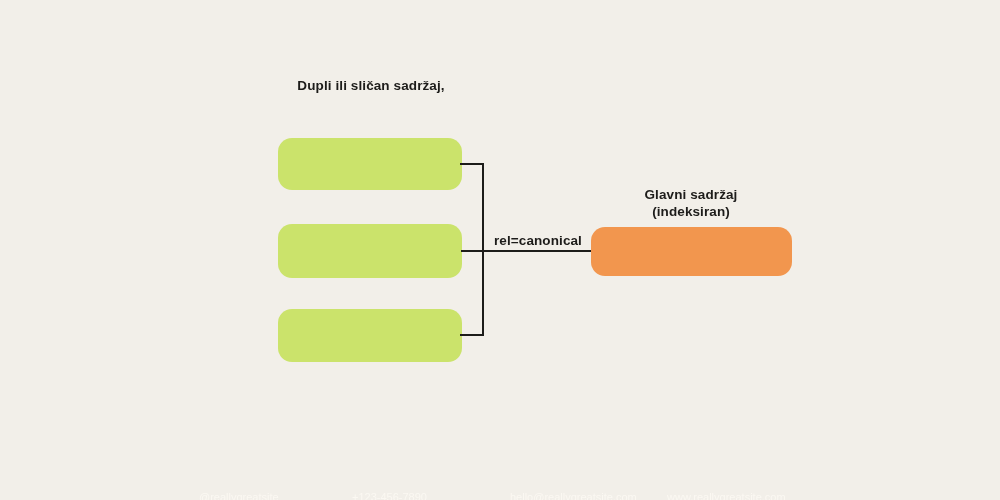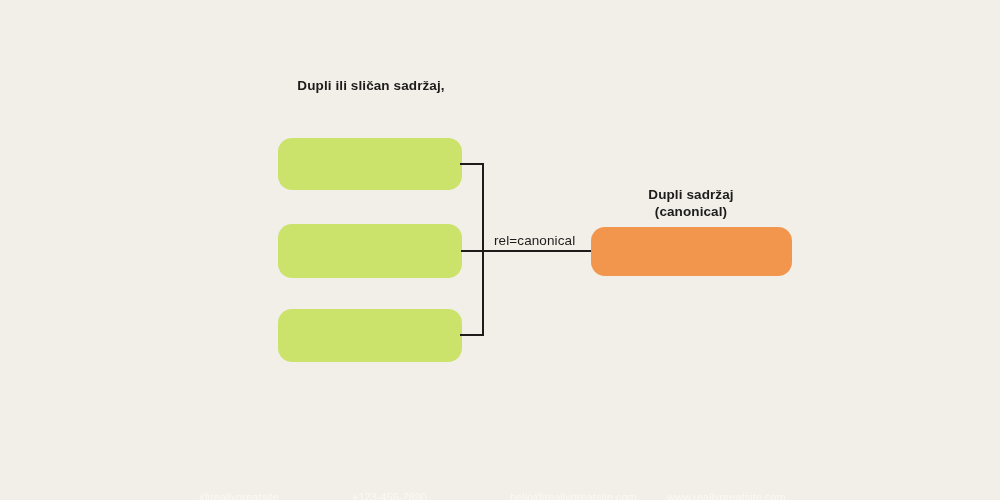--- a/index.html
+++ b/index.html
@@ -62,21 +62,21 @@
   #edge-top-stub    { left: 460px; top: 163px; width: 24px; height: 2px; }
   #edge-bottom-stub { left: 460px; top: 334px; width: 24px; height: 2px; }
   #edge-vertical    { left: 482px; top: 163px; width: 2px;  height: 173px; }
   #edge-middle      { left: 461px; top: 250px; width: 131px; height: 2px; }
   #edge-label {
     position: absolute;
     left: 494px;
     top: 233px;
     color: #1d1c1a;
     font-size: 13.5px;
-    font-weight: 400;
+    font-weight: 700;
     letter-spacing: 0.1px;
     white-space: nowrap;
   }
   .footer-item {
     position: absolute;
     top: 491px;
     color: #fbf8f2;
     font-size: 11px;
     font-weight: 400;
     white-space: nowrap;
@@ -100,22 +100,22 @@
   <div class="box green" id="green-box-3"></div>
 
   <div class="line" id="edge-top-stub"></div>
   <div class="line" id="edge-vertical"></div>
   <div class="line" id="edge-bottom-stub"></div>
   <div class="line" id="edge-middle"></div>
 
   <div id="edge-label">rel=canonical</div>
 
   <div class="heading" id="canon-heading">
-    <div>Dupli sadržaj</div>
-    <div>(canonical)</div>
+    <div>Glavni sadržaj</div>
+    <div>(indeksiran)</div>
   </div>
 
   <div class="box orange"></div>
 
   <div class="footer-item" id="footer-item-0">@reallygreatsite</div>
   <div class="footer-item" id="footer-item-1">+123-456-7890</div>
   <div class="footer-item" id="footer-item-2">hello@reallygreatsite.com</div>
   <div class="footer-item" id="footer-item-3">www.reallygreatsite.com</div>
 
 </div>

